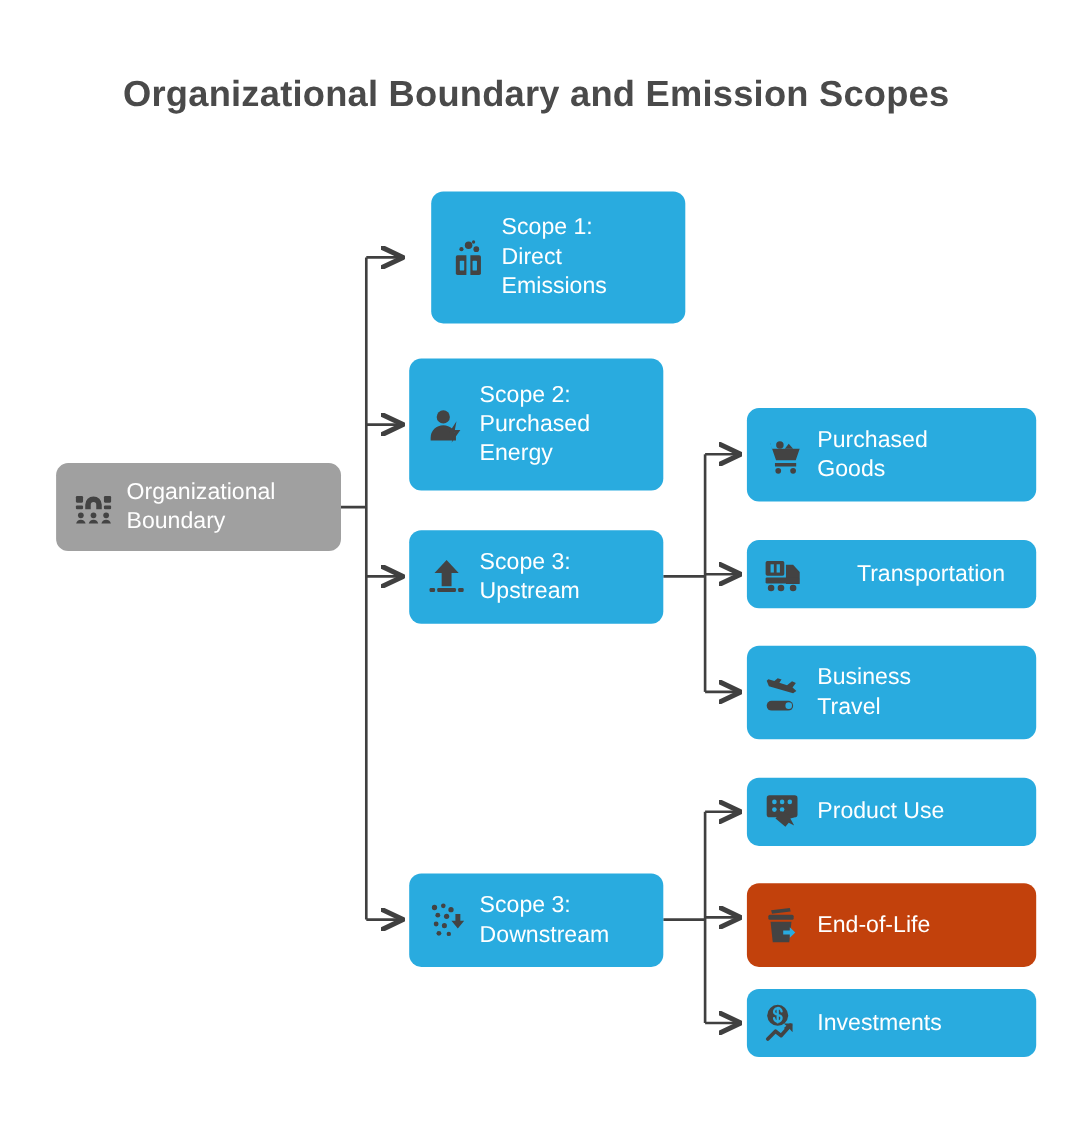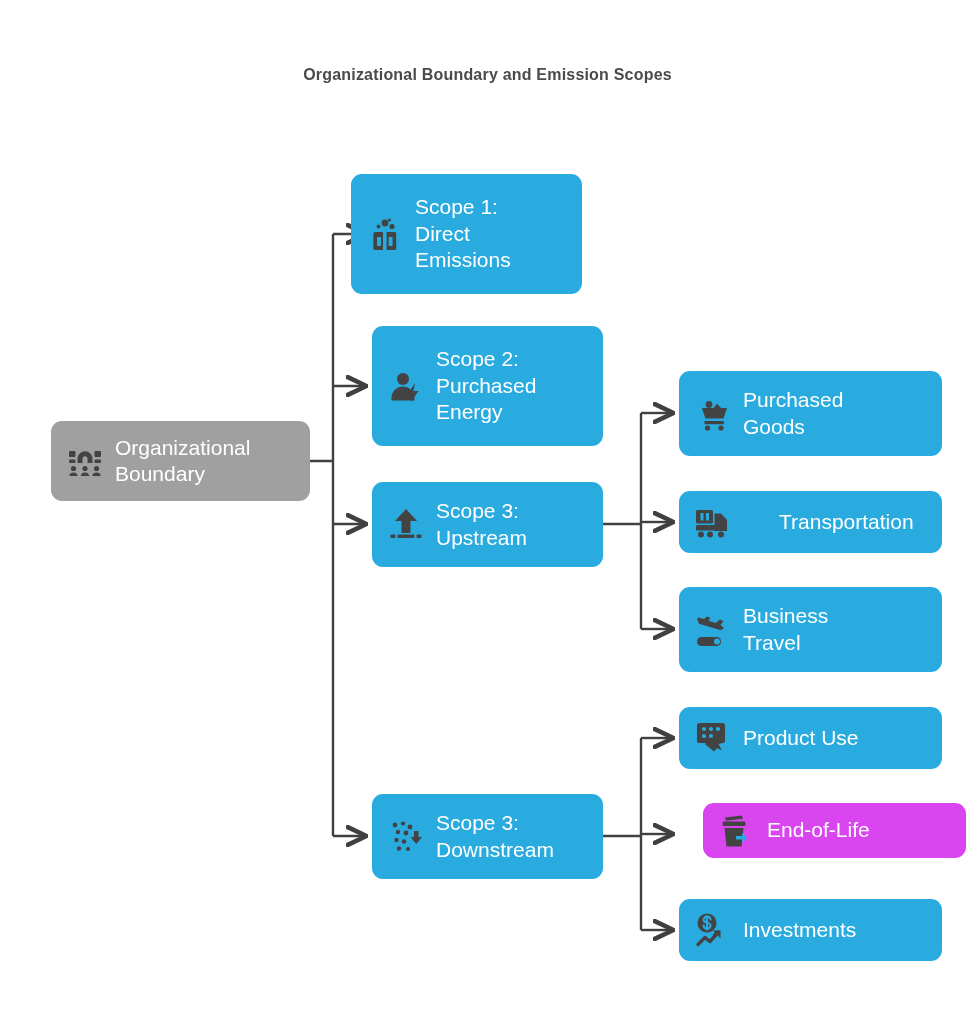--- a/index.html
+++ b/index.html
@@ -16,21 +16,21 @@
     height: 1028px;
     background: #ffffff;
     overflow: hidden;
   }
   #title {
     position: absolute;
     left: 0;
     top: 66px;
     width: 975px;
     text-align: center;
-    font-size: 16px;
+    font-size: 33px;
     font-weight: bold;
     color: #4a4a4a;
     letter-spacing: 0.2px;
   }
   .node {
     position: absolute;
     box-sizing: border-box;
     border-radius: 11px;
     display: flex;
     align-items: center;
@@ -117,21 +117,21 @@
         <circle cx="19" cy="26.5" r="2.6"></circle>
         <path d="M14.7 34 a4.4 4.4 0 0 1 8.6 0 z"></path>
         <circle cx="30.5" cy="26.5" r="2.6"></circle>
         <path d="M26.2 34 a4.4 4.4 0 0 1 8.6 0 z"></path>
       </svg>
     </span>
     <span class="lbl">Organizational
 Boundary</span>
   </div>
 
-  <div class="node blue" style="left: 351px; top: 174px; width: 231px; height: 120px; background: rgb(41, 171, 223);">
+  <div class="node blue" style="left: 392px; top: 174px; width: 231px; height: 120px; background: rgb(41, 171, 223);">
     <span class="ico">
       <svg width="38" height="38" viewBox="0 0 38 38" fill="#434343">
         <circle cx="19" cy="8" r="3.4"></circle>
         <circle cx="26" cy="11.5" r="2.6"></circle>
         <circle cx="12.5" cy="11.5" r="1.9"></circle>
         <circle cx="23.5" cy="5" r="1.5"></circle>
         <path d="M9 17 h8 v18 h-8 a1.6 1.6 0 0 1 -1.6 -1.6 V18.6 A1.6 1.6 0 0 1 9 17 z"></path>
         <path d="M20.6 17 h8 A1.6 1.6 0 0 1 30.2 18.6 V33.4 A1.6 1.6 0 0 1 28.6 35 h-8 z"></path>
         <rect x="11" y="22" width="4" height="9" rx="0.8" fill="#29abdf"></rect>
         <rect x="22.6" y="22" width="4" height="9" rx="0.8" fill="#29abdf"></rect>
@@ -237,21 +237,21 @@
       <svg width="38" height="38" viewBox="0 0 38 38" fill="#434343">
         <path d="M4.5 6.5 l5.5 1.5 l3 -2.5 l3.5 1.2 l-2 3 l7 2.2 l4.5 -3.5 l3.5 1.5 l-3 4 l3.5 3.2 l-3 2.2 l-22 -6.5 l-2 -5 z"></path>
         <rect x="3" y="26" width="24" height="9" rx="4.5"></rect>
         <circle cx="23" cy="30.5" r="3" fill="#29abdf"></circle>
       </svg>
     </span>
     <span class="lbl">Business
 Travel</span>
   </div>
 
-  <div class="node blue" style="left: 679px; top: 803px; width: 263px; height: 55px; background: #d946ef; margin-left: 24px;">
+  <div class="node blue" style="left: 679px; top: 803px; width: 263px; height: 76px; background: #c2410c;">
     <span class="ico">
       <svg width="38" height="38" viewBox="0 0 38 38" fill="#434343">
         <path d="M7 5.5 l17 -2 l0.8 3.2 l-17 2 z"></path>
         <rect x="4.5" y="9.5" width="23" height="4.6" rx="1.4"></rect>
         <path d="M6.5 16 h19 l-2 18.5 h-15 z"></path>
         <path d="M18 24 l6 0 l0 -3 l5 4.8 l-5 4.8 l0 -3 l-6 0 z" fill="#29abdf"></path>
       </svg>
     </span>
     <span class="lbl">End-of-Life</span>
   </div>

